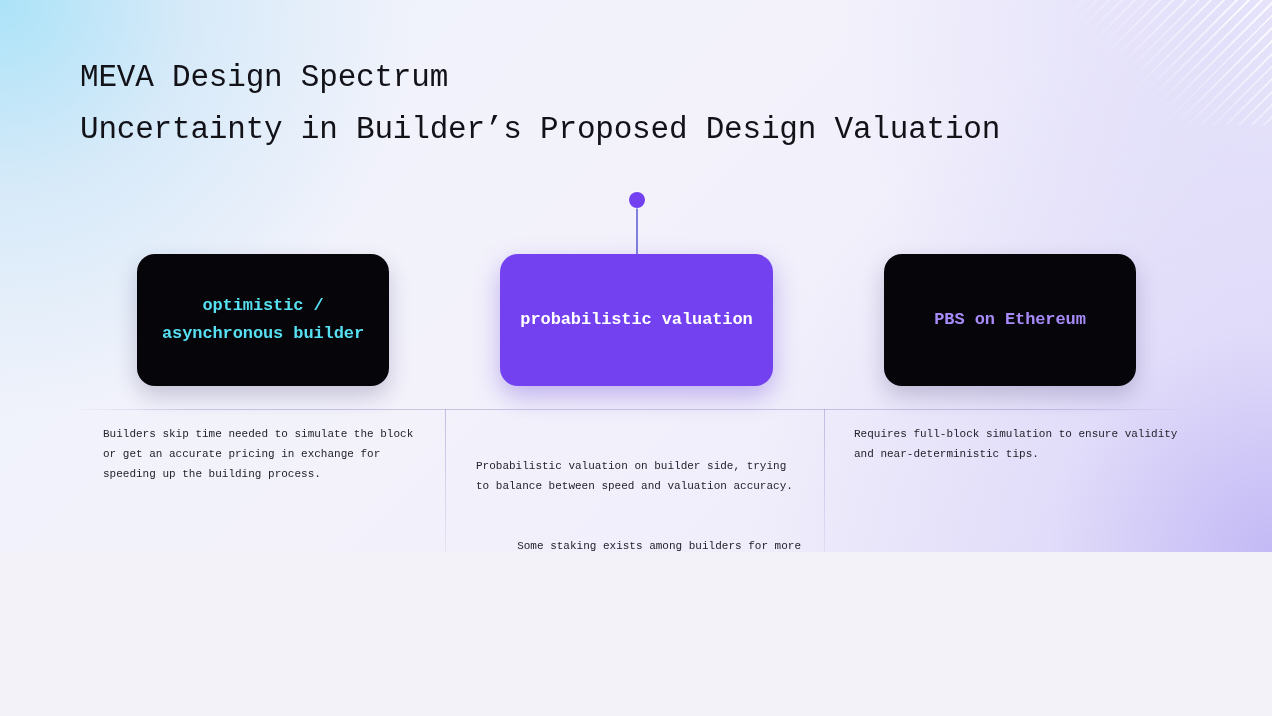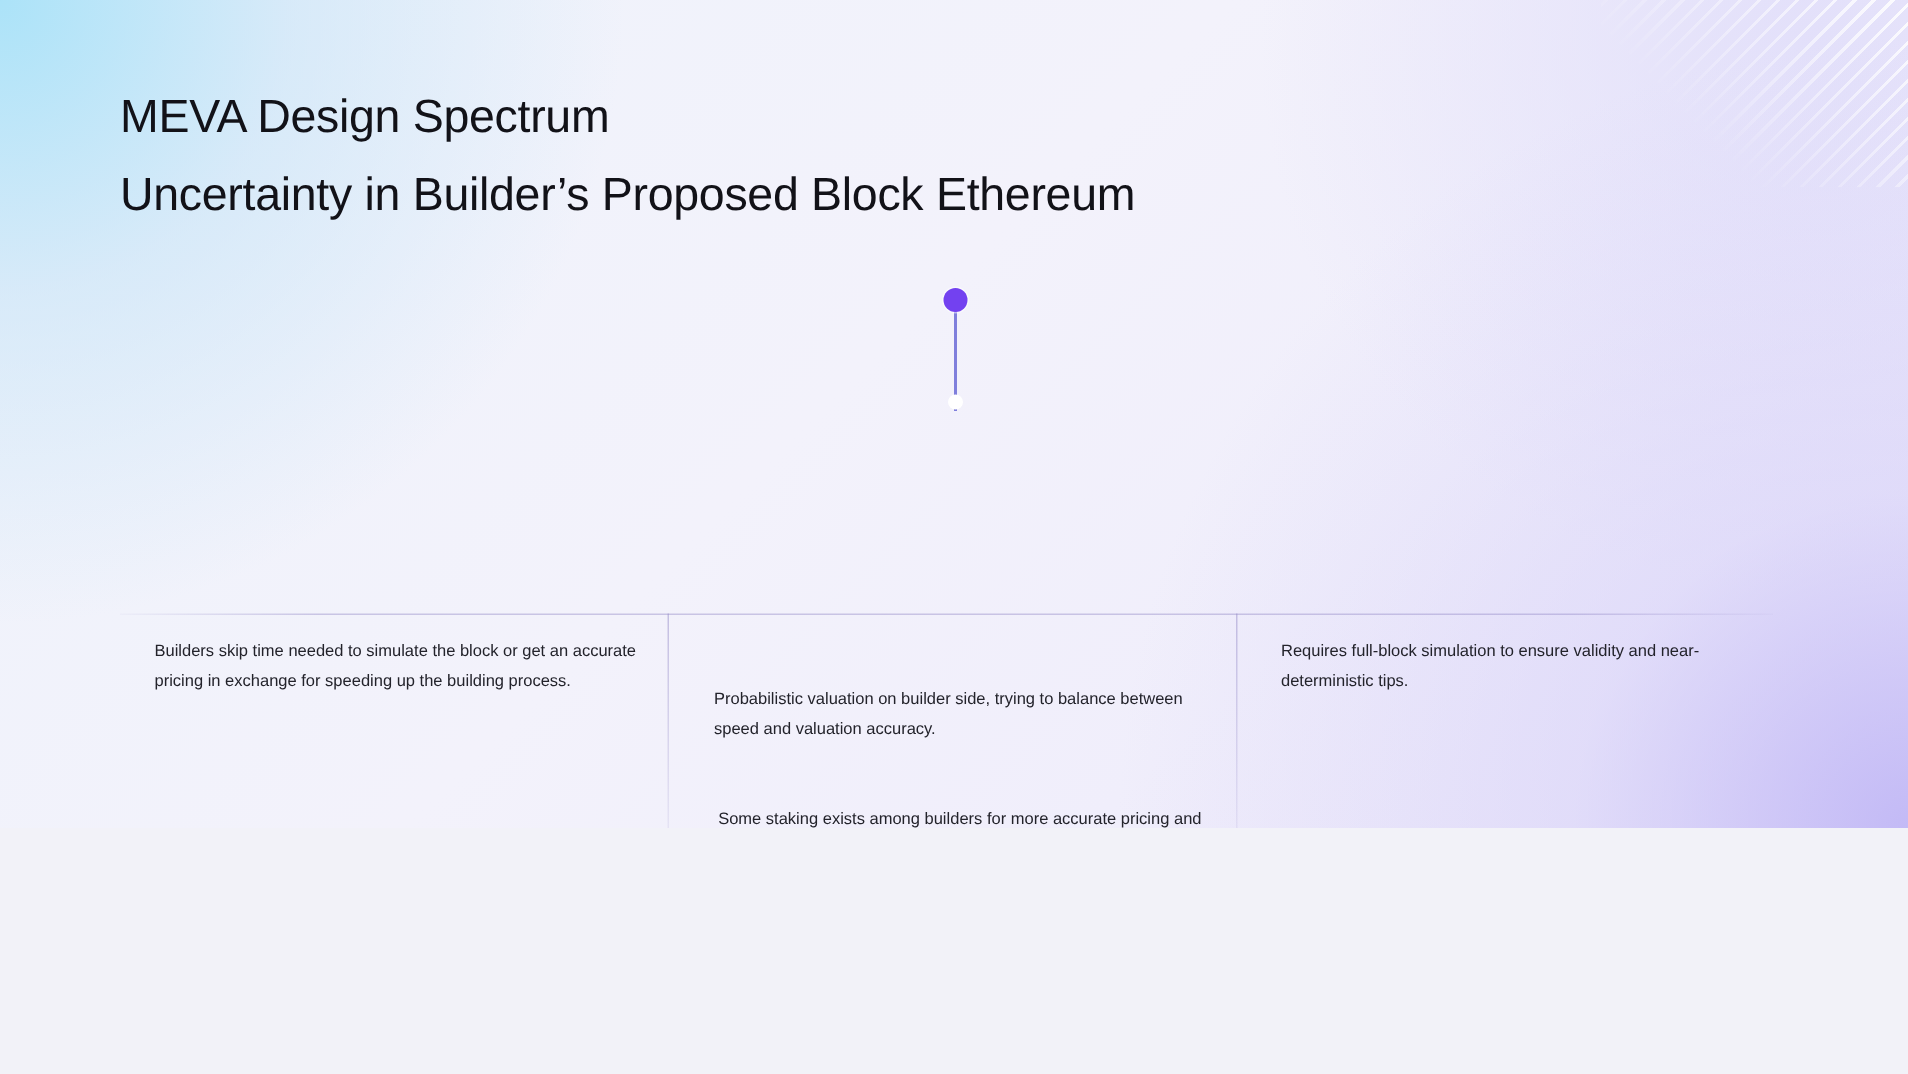--- a/index.html
+++ b/index.html
@@ -16,20 +16,21 @@
   #slide {
     position: relative;
     width: 1272px;
     height: 552px;
     overflow: hidden;
     background:
       radial-gradient(circle at 0% 0%, rgba(168, 226, 248, 0.95) 0%, rgba(196, 227, 247, 0.55) 14%, rgba(238, 240, 252, 0.0) 30%),
       radial-gradient(circle at 100% 100%, rgba(188, 178, 245, 0.85) 0%, rgba(210, 204, 248, 0.45) 16%, rgba(240, 240, 252, 0.0) 38%),
       radial-gradient(circle at 95% 5%, rgba(225, 222, 250, 0.9) 0%, rgba(240, 240, 252, 0.0) 28%),
       linear-gradient(135deg, #eef3fb 0%, #f3f2fb 45%, #f0eefb 70%, #ebe6fa 100%);
+    font-family: Liberation Mono, monospace;
   }
   
   .deco-lines {
     position: absolute;
     top: -10px;
     right: -10px;
     width: 215px;
     height: 135px;
     background: repeating-linear-gradient(
       135deg,
@@ -202,29 +203,47 @@
 </style>
 </head>
 <body>
 
 <div id="slide">
 
   <div class="deco-lines"></div>
 
   <div class="title-block">
     <div class="title-line">MEVA Design Spectrum</div>
-    <div class="title-line">Uncertainty in Builder’s Proposed Block Ethereum</div>
+    <div class="title-line">Uncertainty in Builder’s Proposed Design Valuation</div>
   </div>
 
   <div class="connector">
     <div class="conn-line"></div>
     <div class="conn-dot-top"></div>
     <div class="conn-dot-bottom"></div>
   </div>
 
+  <div class="cards">
+
+    <div class="card card-dark card-left">
+      <div class="card-label label-cyan">
+        <div>optimistic /</div>
+        <div>asynchronous builder</div>
+      </div>
+    </div>
+
+    <div class="card card-accent card-mid">
+      <div class="card-label label-white">probabilistic valuation</div>
+    </div>
+
+    <div class="card card-dark card-right">
+      <div class="card-label label-violet">PBS on Ethereum</div>
+    </div>
+
+  </div>
 
   <div class="divider"></div>
   <div class="vdiv vdiv-1"></div>
   <div class="vdiv vdiv-2"></div>
 
   <div class="cols">
 
     <div class="col col-1">
       <div class="note">Builders skip time needed to simulate the block or get an accurate pricing in exchange for speeding up the building process.</div>
     </div>

